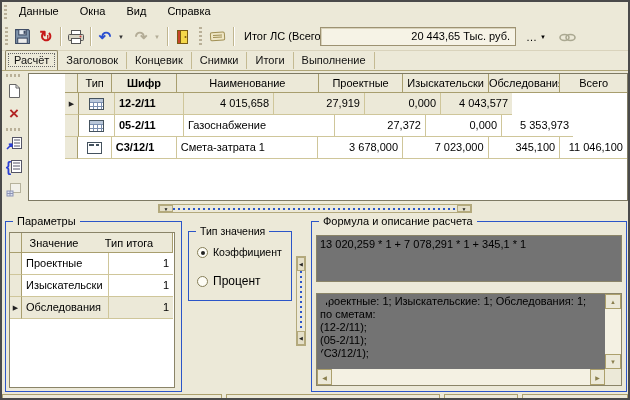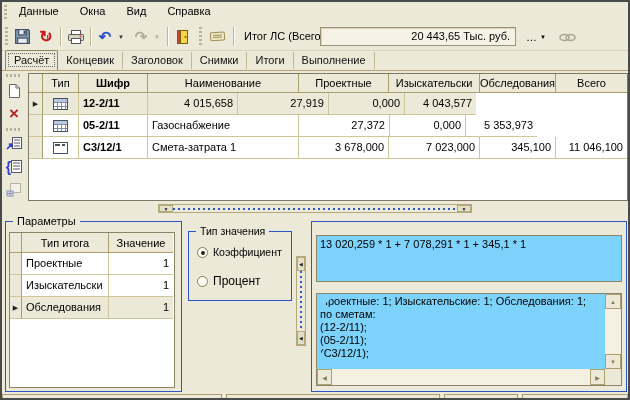--- a/index.html
+++ b/index.html
@@ -83,21 +83,21 @@
           padding:4px 4px 0 4px; overflow:hidden; white-space:nowrap; }
   .pw-sel{width:12px;} .pw-type{width:87px;} .pw-val{width:64px;}
   .p-selected .p-dc { background:#ece9d8; }
 
   
   .radio-row { display:flex; align-items:center; gap:5px; }
   .rb { width:11px; height:11px; border:1px solid #857e58; border-radius:50%; background:#fdfcf5; position:relative; }
   .rb.on::after { content:""; position:absolute; left:3px; top:3px; width:4px; height:4px; border-radius:50%; background:#222; }
 
   
-  .txt { background:#7dd3fc; border:1px solid #8a8468; }
+  .txt { background:#737373; border:1px solid #8a8468; }
   .formula-text { padding:2px 3px; white-space:nowrap; overflow:hidden; }
   .desc-text { padding:1px 3px; white-space:pre-line; line-height:13px; }
 
   
   .sbtn { background:#ece9d8; border:1px solid #aca06c; color:#8a7f4e; font-size:6px;
           display:flex; align-items:center; justify-content:center; }
   .strack { background:#f4f1e3; }
 
   
   .stseg { background:#ece9d8; border:1px solid #aca06c; border-bottom:none; height:10px; }
@@ -196,22 +196,22 @@
     <div class="tbtn abs" style="left:554px; top:4px;">
       <svg width="19" height="11" viewBox="0 0 19 11">
         <ellipse cx="6.5" cy="5.5" rx="4.5" ry="3" fill="none" stroke="#aaa891" stroke-width="1.6"></ellipse>
         <ellipse cx="12.5" cy="5.5" rx="4.5" ry="3" fill="none" stroke="#aaa891" stroke-width="1.6"></ellipse>
       </svg>
     </div>
   </div>
 
   <div class="tabbar abs" style="left:2px; top:52px; right:2px; height:19px;">
     <div class="tab active">Расчёт</div>
+    <div class="tab">Заголовок</div>
     <div class="tab">Концевик</div>
-    <div class="tab">Заголовок</div>
     <div class="tab">Снимки</div>
     <div class="tab">Итоги</div>
     <div class="tab">Выполнение</div>
   </div>
 
   <div class="abs" style="left:2px; top:71px; width:26px; height:134px;">
     <div class="grip-h abs" style="left:4px; top:3px; width:15px;"></div>
     <div class="tbtn abs" style="left:1px; top:9px;">
       <svg width="14" height="16" viewBox="0 0 14 16">
         <path d="M2.5 1.5 h6.5 l3.5 3.5 v9.5 h-10 z" fill="#fff" stroke="#666"></path>
@@ -245,21 +245,21 @@
     <div class="tbtn abs" style="left:1px; top:108px;">
       <svg width="16" height="15" viewBox="0 0 16 15">
         <rect x="4.5" y="1.5" width="10" height="9" fill="#f2f1ea" stroke="#b6b29c"></rect>
         <rect x="1" y="9" width="6" height="5" fill="#dfe3ef" stroke="#8b93b5"></rect>
         <line x1="1" y1="11.5" x2="7" y2="11.5" stroke="#8b93b5"></line>
         <line x1="4" y1="9" x2="4" y2="14" stroke="#8b93b5"></line>
       </svg>
     </div>
   </div>
 
-  <div class="grid abs" style="left:28px; top:73px; width:600px; height:128px;">
+  <div class="grid abs" style="left:28px; top:73px; width:600px; height:128px;padding-left:36px;">
 
     <div class="trow">
       <div class="hc w-sel"></div>
       <div class="hc w-type">Тип</div>
       <div class="hc w-code">Шифр</div>
       <div class="hc w-name">Наименование</div>
       <div class="hc w-design">Проектные</div>
       <div class="hc w-survey">Изыскательски</div>
       <div class="hc w-insp">Обследования</div>
       <div class="hc w-total" style="border-right:none;">Всего</div>
@@ -313,22 +313,22 @@
     <div class="cbtn">
         <span>▼</span>
       </div>
   </div>
 
   <div class="gbox abs" style="left:5px; top:221px; width:177px; height:171px;">
     <span class="gcap">Параметры</span>
     <div class="grid abs" style="left:3px; top:10px; width:166px; height:156px; border-color:#8a8468;">
       <div class="trow">
         <div class="p-hc pw-sel"></div>
+        <div class="p-hc pw-val" style="border-right:none;">Значение</div>
         <div class="p-hc pw-type">Тип итога</div>
-        <div class="p-hc pw-val" style="border-right:none;">Значение</div>
       </div>
       <div class="trow">
         <div class="selcell pw-sel" style="height:22px;"></div>
         <div class="p-dc pw-type">Проектные</div>
         <div class="p-dc pw-val" style="border-right:none; text-align:right;">1</div>
       </div>
       <div class="trow">
         <div class="selcell pw-sel" style="height:22px;"></div>
         <div class="p-dc pw-type">Изыскательски</div>
         <div class="p-dc pw-val" style="border-right:none; text-align:right;">1</div>
@@ -359,20 +359,21 @@
     <div class="cbtn">
         <span>◀</span>
       </div>
     <div class="dots"></div>
     <div class="cbtn">
         <span>◀</span>
       </div>
   </div>
 
   <div class="gbox abs" style="left:311px; top:221px; width:316px; height:171px;">
+    <span class="gcap">Формула и описание расчета</span>
 
     <div class="txt abs formula-text" style="left:4px; top:13px; width:306px; height:47px;">13 020,259 * 1 + 7 078,291 * 1 + 345,1 * 1</div>
 
     <div class="txt abs" style="left:4px; top:71px; width:306px; height:93px;">
       <div class="desc-text abs" style="left:0; top:0; right:17px; bottom:17px; overflow:hidden;border-radius:31px;">Проектные: 1; Изыскательские: 1; Обследования: 1;
 по сметам:
 (12-2/11);
 (05-2/11);
 (С3/12/1);</div>
 

